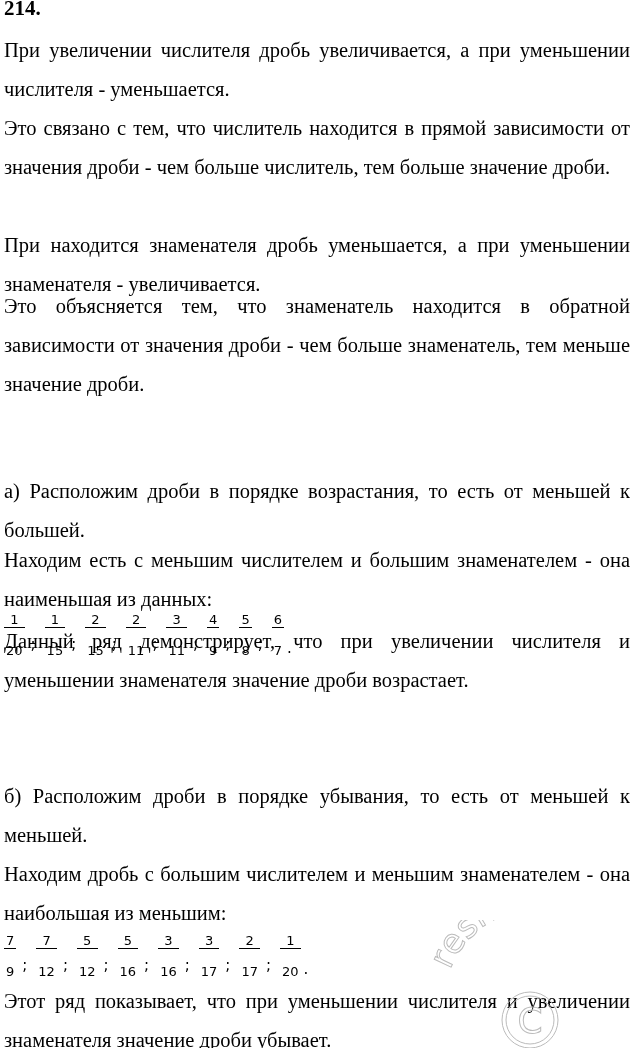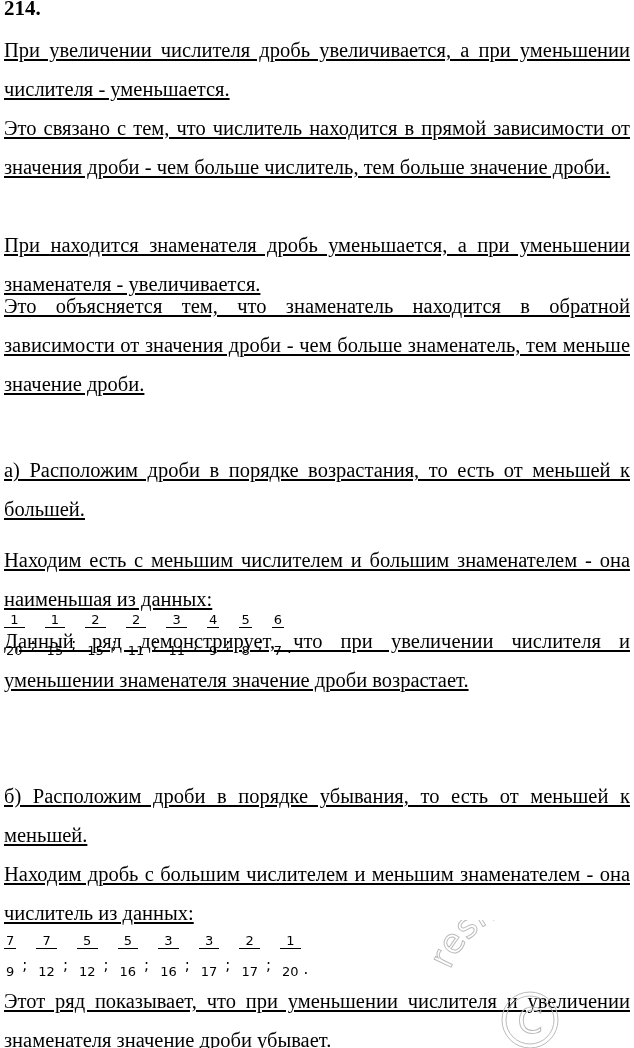--- a/index.html
+++ b/index.html
@@ -1,39 +1,39 @@
 <!DOCTYPE html>
 <html><head>
 <meta charset="utf-8">
 <style>
   html,body{margin:0;padding:0;background:#fff;}
   body{width:634px;height:1048px;position:relative;overflow:hidden;font-family:"Liberation Serif",serif;color:#000;}
   .doc{position:absolute;left:4px;top:0;width:626px;}
   .title{font-weight:bold;font-size:21px;line-height:28px;margin:0;position:absolute;top:-6px;left:0;}
-  .p{font-size:20.5px;line-height:39px;text-align:justify;margin:0;position:absolute;left:0;width:626px;text-decoration:underline;}
+  .p{font-size:20.5px;line-height:39px;text-align:justify;margin:0;position:absolute;left:0;width:626px;}
   .fracs{position:absolute;left:0;display:flex;align-items:center;font-family:"DejaVu Sans",sans-serif;font-size:13px;}
   .frac{display:inline-flex;flex-direction:column;align-items:center;line-height:15px;}
   .frac .num{padding:0 2px;}
   .frac .den{border-top:1px solid #000;padding:15px 2px;}
   .sep{margin:0 9px 0 6px;font-size:15px;position:relative;top:1px;}
   .dot{margin-left:3px;font-size:15px;position:relative;top:5px;}
   .wm{position:absolute;left:430px;top:920px;width:210px;height:130px;pointer-events:none;}
 </style>
 </head>
 <body>
 
 <div class="doc">
   <div class="title">214.</div>
 
   <p class="p" style="top:31px">При увеличении числителя дробь увеличивается, а при уменьшении числителя - уменьшается.</p>
   <p class="p" style="top:109px">Это связано с тем, что числитель находится в прямой зависимости от значения дроби - чем больше числитель, тем больше значение дроби.</p>
   <p class="p" style="top:226px">При находится знаменателя дробь уменьшается, а при уменьшении знаменателя - увеличивается.</p>
   <p class="p" style="top:287px">Это объясняется тем, что знаменатель находится в обратной зависимости от значения дроби - чем больше знаменатель, тем меньше значение дроби.</p>
 
-  <p class="p" style="top:451px">а) Расположим дроби в порядке возрастания, то есть от меньшей к большей.</p>
+  <p class="p" style="top:472px">а) Расположим дроби в порядке возрастания, то есть от меньшей к большей.</p>
   <p class="p" style="top:541px">Находим есть с меньшим числителем и большим знаменателем - она наименьшая из данных:</p>
   <div class="fracs" style="top:612px">
       <span class="frac">
         <span class="num">1</span>
         <span class="den">20</span>
       </span>
       <span class="sep">;</span>
       <span class="frac">
         <span class="num">1</span>
         <span class="den">15</span>
@@ -66,21 +66,21 @@
       <span class="sep">;</span>
       <span class="frac">
         <span class="num">6</span>
         <span class="den">7</span>
       </span>
       <span class="dot">.</span>
     </div>
   <p class="p" style="top:622px">Данный ряд демонстрирует, что при увеличении числителя и уменьшении знаменателя значение дроби возрастает.</p>
 
   <p class="p" style="top:777px">б) Расположим дроби в порядке убывания, то есть от меньшей к меньшей.</p>
-  <p class="p" style="top:855px">Находим дробь с большим числителем и меньшим знаменателем - она числитель из данных:</p>
+  <p class="p" style="top:855px">Находим дробь с большим числителем и меньшим знаменателем - она наибольшая из меньшим:</p>
   <div class="fracs" style="top:933px">
       <span class="frac">
         <span class="num">7</span>
         <span class="den">9</span>
       </span>
       <span class="sep">;</span>
       <span class="frac">
         <span class="num">7</span>
         <span class="den">12</span>
       </span>

